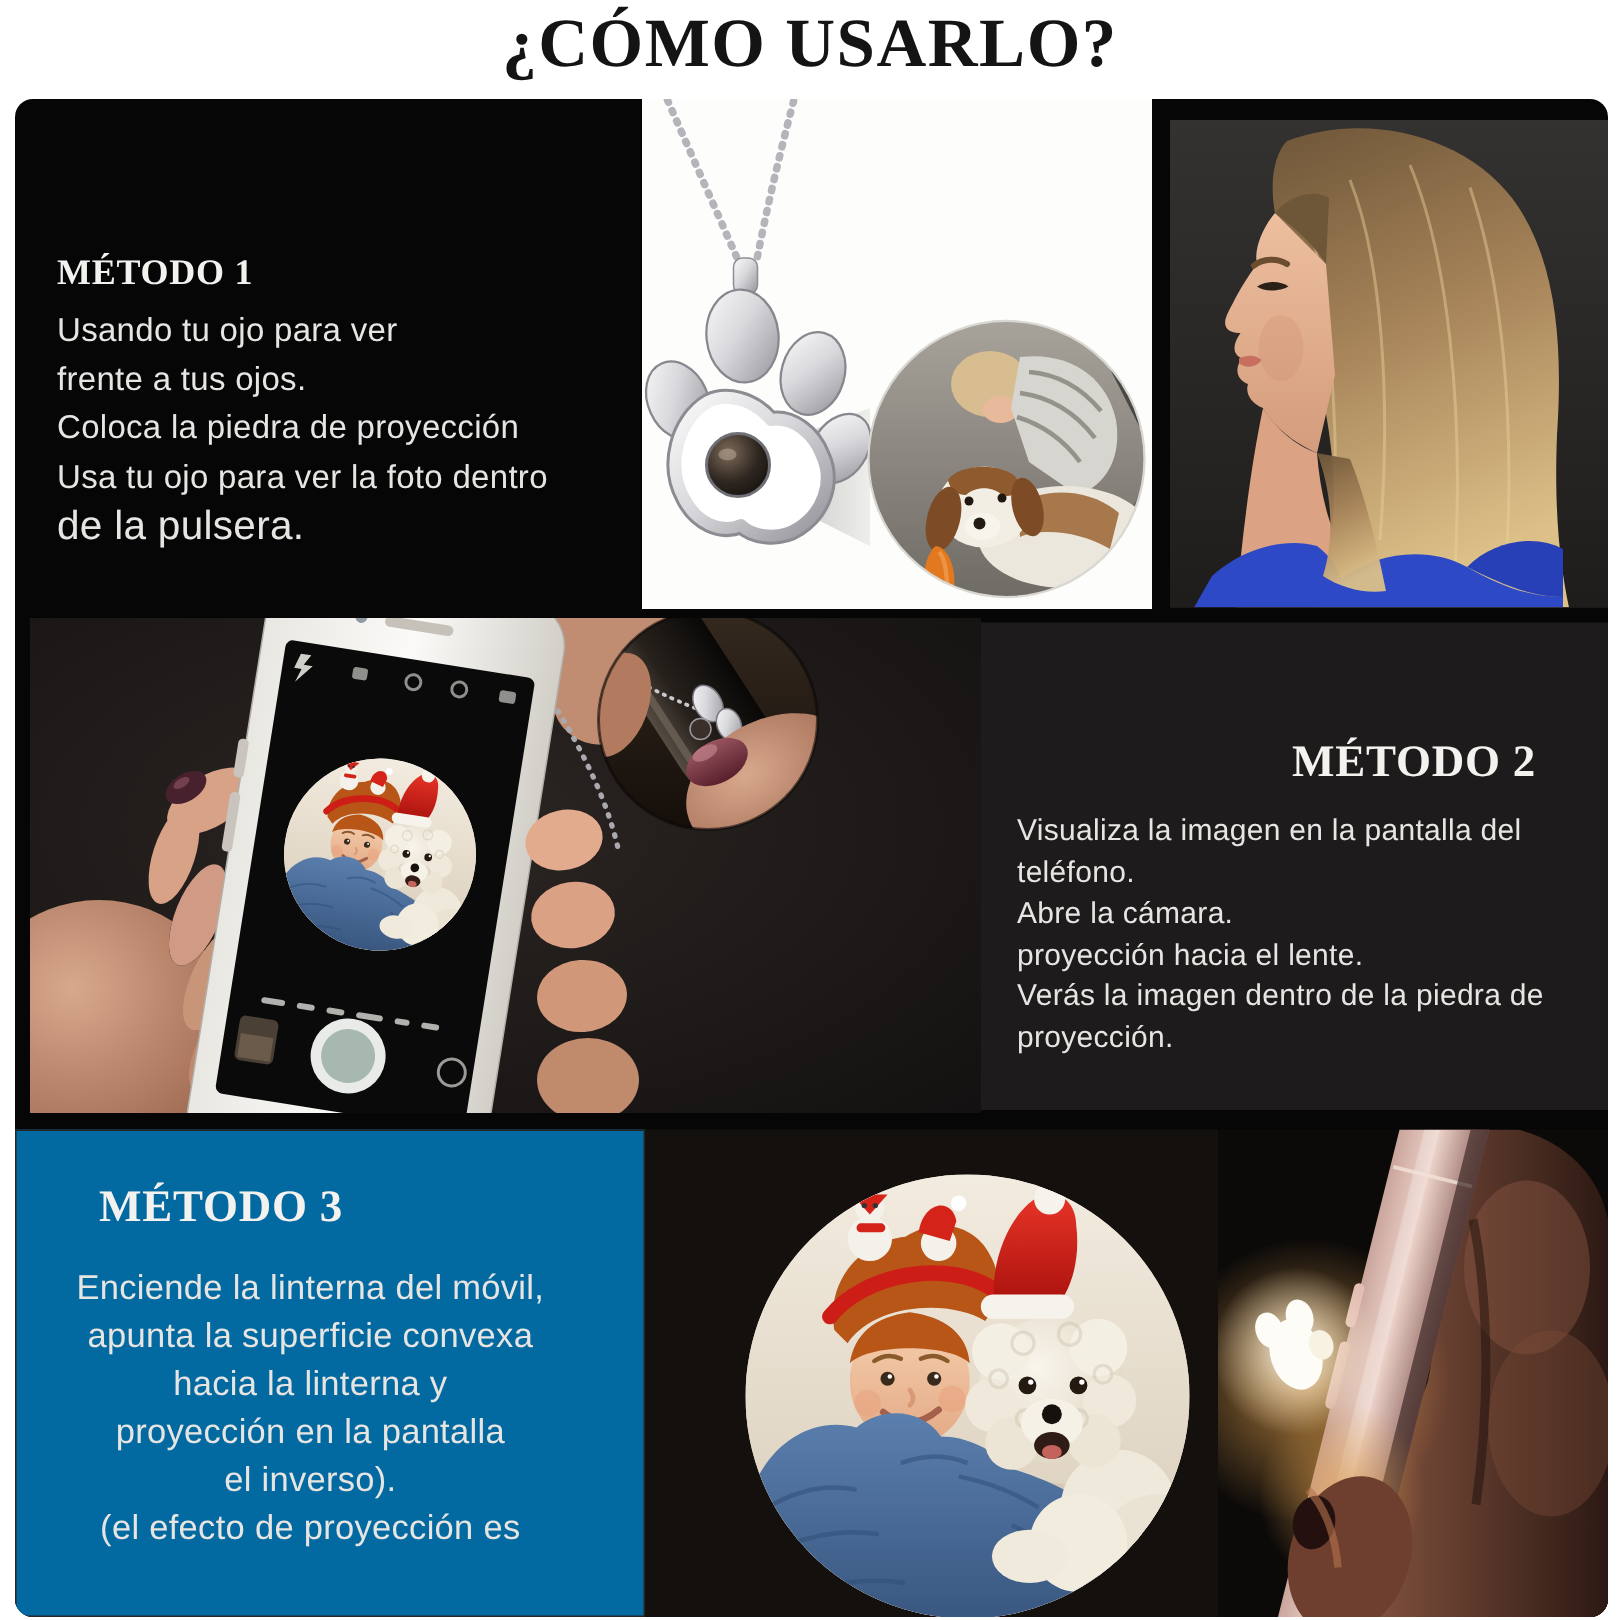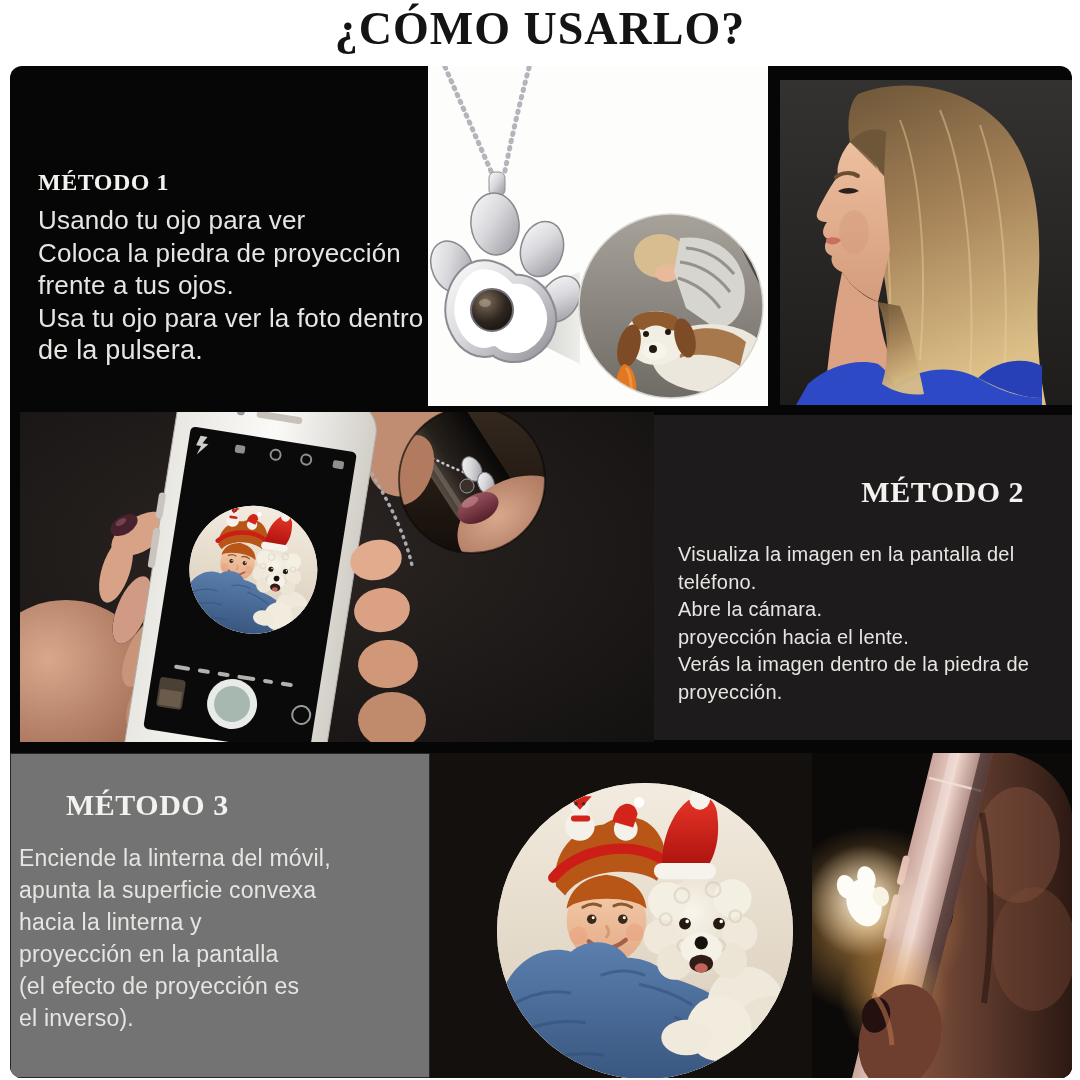--- a/index.html
+++ b/index.html
@@ -14,41 +14,41 @@
   }
   .stage{
     position:absolute;left:10px;top:66px;width:1062px;height:1012px;
     background:#060606;border-radius:12px;overflow:hidden;
   }
   .panel{position:absolute;overflow:hidden;}
   .p-necklace{left:418px;top:0;width:340px;height:340px;background:#fdfdfc;}
   .p-woman{left:770px;top:14px;width:292px;height:325px;background:#2a2927;}
   .p-phone{left:10px;top:346px;width:634px;height:330px;background:#191614;}
   .p-method2{left:644px;top:349px;width:418px;height:325px;background:#1d1b1b;}
-  .p-method3{left:0;top:687px;width:420px;height:325px;background:#737373;border:1px solid #262626;box-sizing:border-box;}
+  .p-method3{left:0;top:687px;width:420px;height:325px;background:#0369a1;border:1px solid #262626;box-sizing:border-box;}
   .p-bottom-circle{left:420px;top:687px;width:382px;height:325px;background:#13100e;}
   .p-flashlight{left:802px;top:687px;width:260px;height:325px;background:#0c0a09;}
   svg{display:block;}
 
   .m-head{
     font-family:"Liberation Serif", serif;font-weight:700;color:#f4f2ef;
     letter-spacing:.5px;white-space:nowrap;
   }
   .m-line{color:#e7e5e2;white-space:nowrap;letter-spacing:.2px;}
 
   .method1{position:absolute;left:28px;top:102px;width:400px;}
   .method1 .m-head{font-size:24px;line-height:28px;margin-bottom:8px;}
-  .method1 .m-line{font-size:26px;line-height:32.5px;}
-
-  .method2-head{position:absolute;right:48px;top:60px;font-size:30px;line-height:34px;}
+  .method1 .m-line{font-size:22px;line-height:32.5px;}
+
+  .method2-head{position:absolute;right:48px;top:76px;font-size:30px;line-height:34px;}
   .method2-body{position:absolute;left:24px;top:126px;}
   .method2-body .m-line{font-size:20px;line-height:27.5px;}
 
   .method3-head{position:absolute;left:55px;top:34px;font-size:30px;line-height:34px;}
-  .method3-body{position:absolute;left:8px;top:88px;}
+  .method3-body{position:absolute;left:40px;top:88px;text-align:center;}
   .method3-body .m-line{font-size:23px;line-height:32px;}
 </style>
 </head>
 <body>
 
 <svg width="0" height="0" style="position:absolute" aria-hidden="true">
   <defs>
     <linearGradient id="ng-sil" x1="0" y1="0" x2="1" y2="1">
       <stop offset="0" stop-color="#fafafa"></stop>
         <stop offset=".45" stop-color="#d9d9dd"></stop>
@@ -155,22 +155,22 @@
 </svg>
 
 <h1 class="page-title">¿CÓMO USARLO?</h1>
 
 <div class="stage">
 
   <div class="method1">
     <div class="m-head">MÉTODO 1</div>
     <div>
       <div class="m-line">Usando tu ojo para ver</div>
+      <div class="m-line">frente a tus ojos.</div>
       <div class="m-line">Coloca la piedra de proyección</div>
-      <div class="m-line">frente a tus ojos.</div>
       <div class="m-line">Usa tu ojo para ver la foto dentro</div>
       <div class="m-line" style="font-size:27px">de la pulsera.</div>
     </div>
   </div>
 
   <div class="panel p-necklace">
     <svg width="340" height="340" viewBox="0 0 340 340" aria-label="Collar colgante de huella con piedra de proyección y foto de niña con perro beagle">
       <defs>
         <radialGradient id="ng-stone" cx=".35" cy=".3" r=".95">
           <stop offset="0" stop-color="#7d6a58"></stop>
@@ -401,22 +401,22 @@
     </div>
   </div>
 
   <div class="panel p-method3">
     <div class="m-head method3-head">MÉTODO 3</div>
     <div class="method3-body">
       <div class="m-line">Enciende la linterna del móvil,</div>
       <div class="m-line">apunta la superficie convexa</div>
       <div class="m-line">hacia la linterna y</div>
       <div class="m-line">proyección en la pantalla</div>
+      <div class="m-line">el inverso).</div>
       <div class="m-line">(el efecto de proyección es</div>
-      <div class="m-line">el inverso).</div>
     </div>
   </div>
 
   <div class="panel p-bottom-circle">
     <svg width="382" height="325" viewBox="0 0 382 325" aria-label="Niño con diadema navideña abrazando a un caniche blanco con gorro de Papá Noel">
       <rect width="382" height="325" fill="#13100e"></rect>
       <circle cx="215" cy="178" r="148" fill="#e9e0d2"></circle>
       <clipPath id="b-c">
           <circle cx="215" cy="178" r="148"></circle>
         </clipPath>

